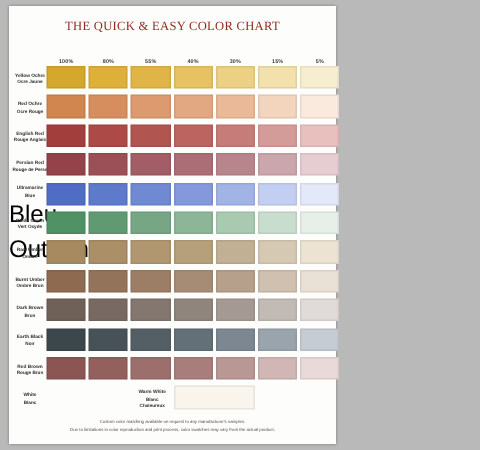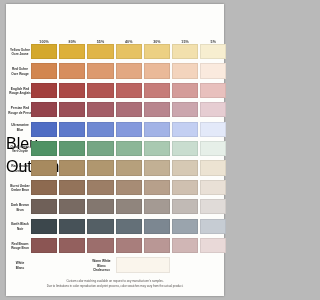--- a/index.html
+++ b/index.html
@@ -69,20 +69,21 @@
     text-align:center;
     color:#55504e;
   }
   #disclaimer div{font-size:2.9px;line-height:1.55;white-space:nowrap;}
 </style>
 </head>
 <body>
 
 <div id="page">
 
+  <div id="title">THE QUICK &amp; EASY COLOR CHART</div>
 
   <div class="grid" id="grid">
       <div class="colhead" style="left: 25px; top: 26px; width: 26.2px;"><span class="pct">100%</span><span class="sub">(100% Pigment)</span></div>
       <div class="colhead" style="left: 53.2px; top: 26px; width: 26.2px;"><span class="pct">80%</span><span class="sub">(80% Pigment)</span></div>
       <div class="colhead" style="left: 81.4px; top: 26px; width: 26.2px;"><span class="pct">55%</span><span class="sub">(55% Pigment)</span></div>
       <div class="colhead" style="left: 109.6px; top: 26px; width: 26.2px;"><span class="pct">40%</span><span class="sub">(40% Pigment)</span></div>
       <div class="colhead" style="left: 137.8px; top: 26px; width: 26.2px;"><span class="pct">30%</span><span class="sub">(30% Pigment)</span></div>
       <div class="colhead" style="left: 166px; top: 26px; width: 26.2px;"><span class="pct">15%</span><span class="sub">(15% Pigment)</span></div>
       <div class="colhead" style="left: 194.2px; top: 26px; width: 26.2px;"><span class="pct">5%</span><span class="sub">(5% Pigment)</span></div>
       <div class="rowlabel" style="left: 0px; top: 43.8px;">

